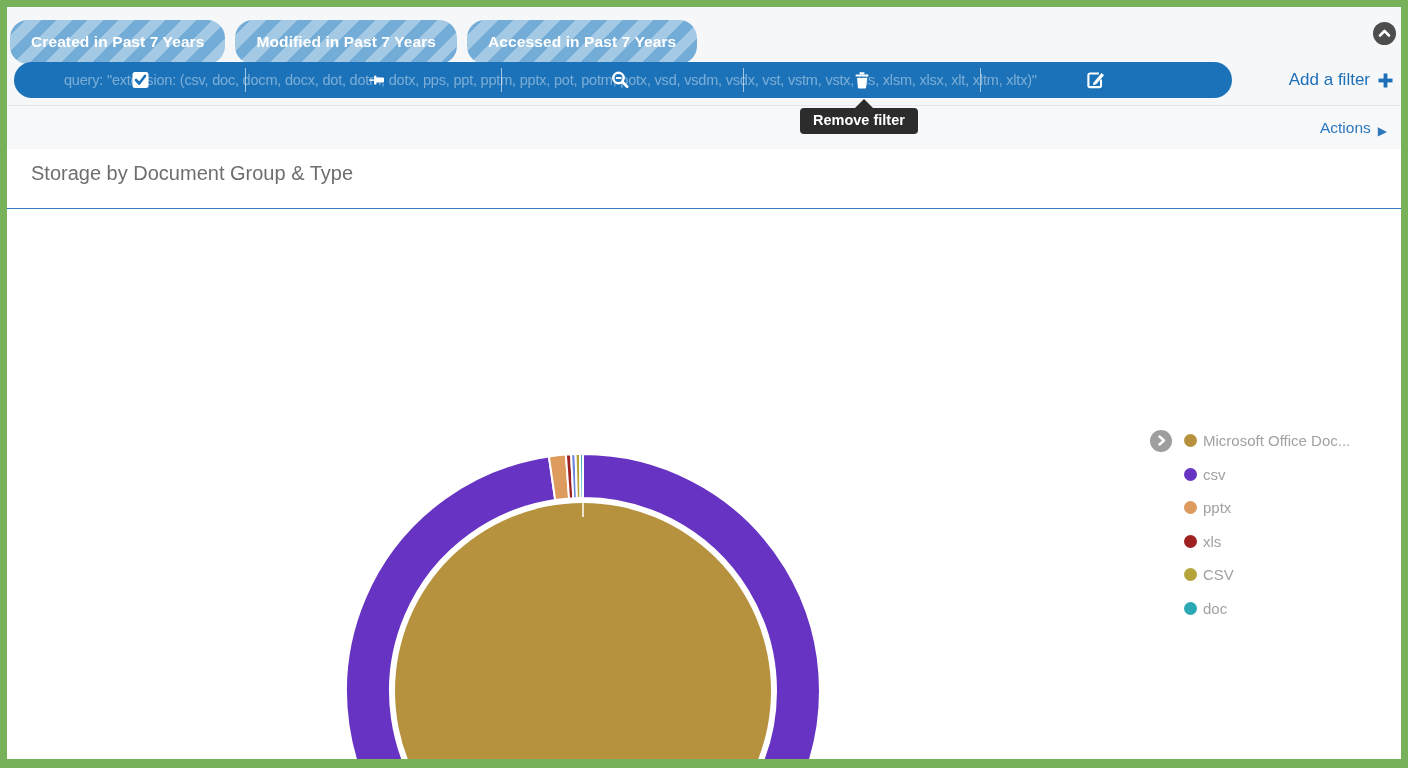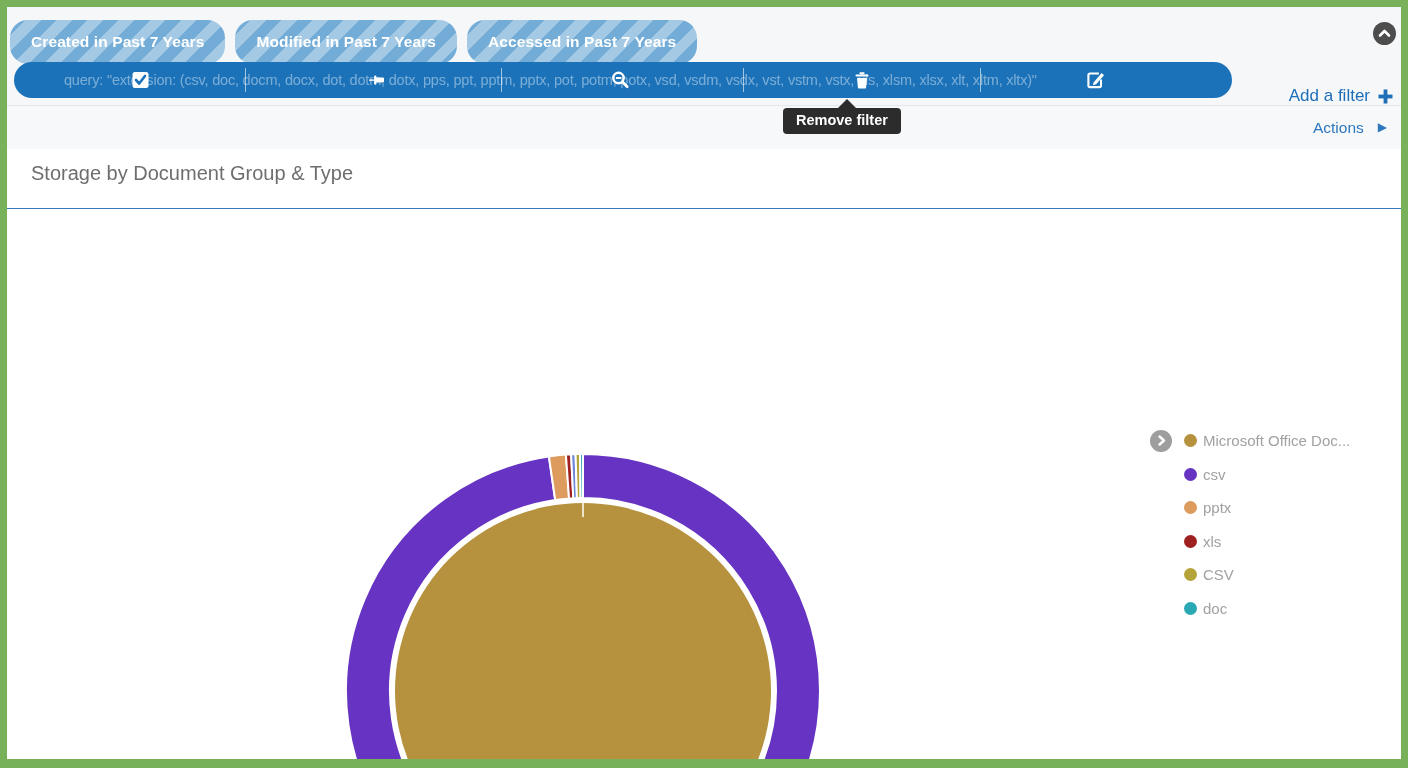--- a/index.html
+++ b/index.html
@@ -43,36 +43,36 @@
     color:rgba(255,255,255,0.42); font-size:14.5px; letter-spacing:-0.2px;
     white-space:nowrap; overflow:hidden;
   }
   .qsep {
     position:absolute; top:6px; width:1px; height:24px;
     background:rgba(255,255,255,0.6);
   }
   .qicon { position:absolute; top:50%; transform:translateY(-50%); display:flex; }
 
   .add-filter {
-    position:absolute; right:8px; top:16px; height:36px;
+    position:absolute; right:8px; top:0; height:36px;
     display:flex; align-items:center; gap:8px;
     color:#1d6fb8; font-size:17px; cursor:pointer;
   }
 
   .header-divider { border-bottom:1px solid #e3e6ea; margin-top:7px; }
 
   .actions-row {
     height:43px; background:#f7f8fa; position:relative;
     display:flex; align-items:center; justify-content:flex-end; padding-right:14px;
   }
-  .actions-link { color:#2d77bd; font-size:15.5px; cursor:pointer; display:flex; align-items:flex-start; gap:14px; }
+  .actions-link { color:#2d77bd; font-size:15.5px; cursor:pointer; display:flex; align-items:flex-end; gap:7px; }
   .actions-caret { font-family:"DejaVu Sans",sans-serif; font-size:12px; line-height:1; padding-top:2px; }
 
   
-  .tooltip { position:absolute; left:776px; top:92px; z-index:20; }
+  .tooltip { position:absolute; left:793px; top:92px; z-index:20; }
   .tooltip-arrow {
     width:0; height:0; margin-left:55px;
     border-left:9px solid transparent; border-right:9px solid transparent;
     border-bottom:9px solid #2c2c2c;
   }
   .tooltip-box {
     background:#2c2c2c; color:#fff; border-radius:4px;
     padding:4px 13px 6px 13px; font-size:14.5px; font-weight:700; white-space:nowrap;
   }
 

